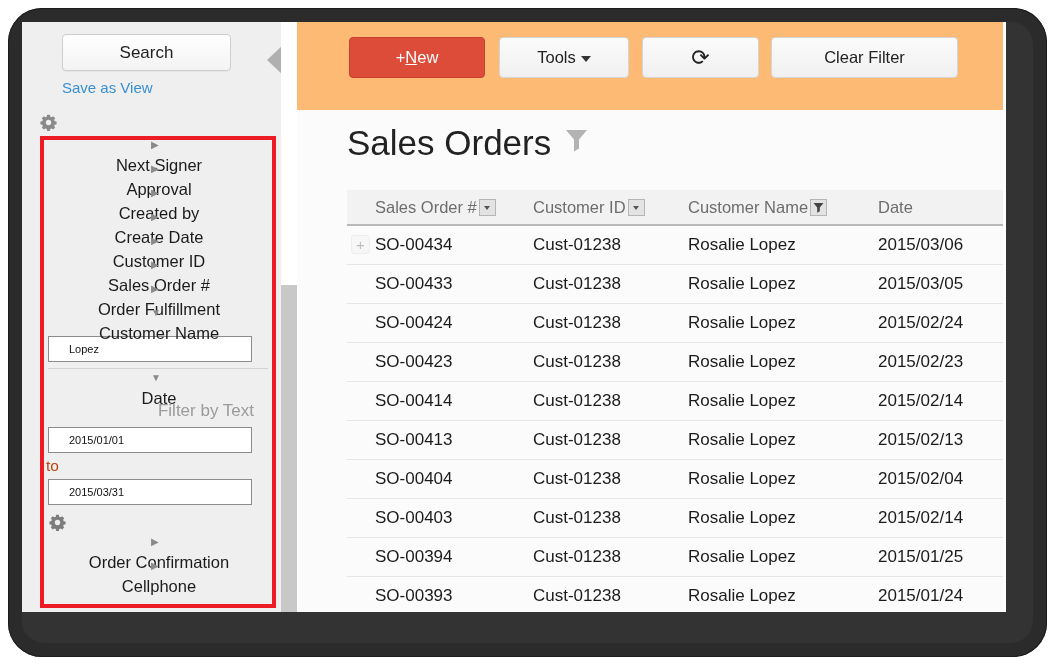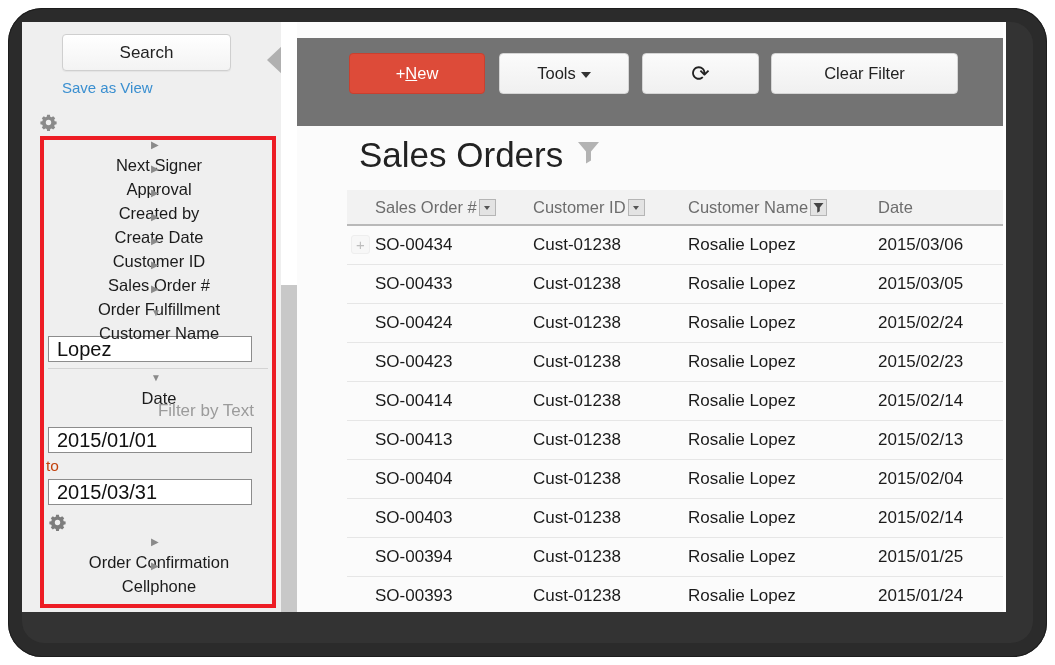--- a/index.html
+++ b/index.html
@@ -134,24 +134,24 @@
 
   .f-label { padding-left: 2px; }
 
   .text-input {
     display: block;
     width: 182px;
     height: 26px;
     margin: 4px 16px 4px 6px;
     border: 1px solid #8c8c8c;
     background: #fff;
-    font-size: 20px;
+    font-size: 11px;
     font-family: "Liberation Sans", sans-serif;
     color: #111;
-    padding: 0 8px;
+    padding: 0 20px;
     box-sizing: border-box;
     border-radius: 0;
   }
   .text-input.wide { width: 204px; margin-left: 4px; }
 
   .filter-by-text {
     font-size: 17px;
     color: #9b9b9b;
     text-align: right;
     padding: 4px 0 2px 0;
@@ -209,24 +209,24 @@
   .main {
     position: absolute;
     left: 275px; top: 0;
     width: 706px;
     height: 590px;
     background: #fbfbfb;
   }
 
   .toolbar {
     position: absolute;
-    left: 0; top: 16px;
+    left: 0; top: 0;
     height: 88px;
     width: 706px;
-    background: #737373;
+    background: #fdba74;
   }
 
   .btn {
     position: absolute;
     top: 15px;
     height: 41px;
     border-radius: 4px;
     font-family: "Liberation Sans", sans-serif;
     font-size: 16.5px;
     cursor: pointer;
@@ -267,21 +267,21 @@
     color: #222;
     font-family: "DejaVu Sans", sans-serif;
   }
 
   .page-title {
     position: absolute;
     left: 50px; top: 98px;
     font-size: 35px;
     color: #222;
     font-weight: normal;
-    margin: 12px;
+    margin: 0;
     line-height: 42px;
     white-space: nowrap;
   }
   .title-funnel {
     display: inline-block;
     vertical-align: 2px;
     margin-left: 12px;
   }
 
   

